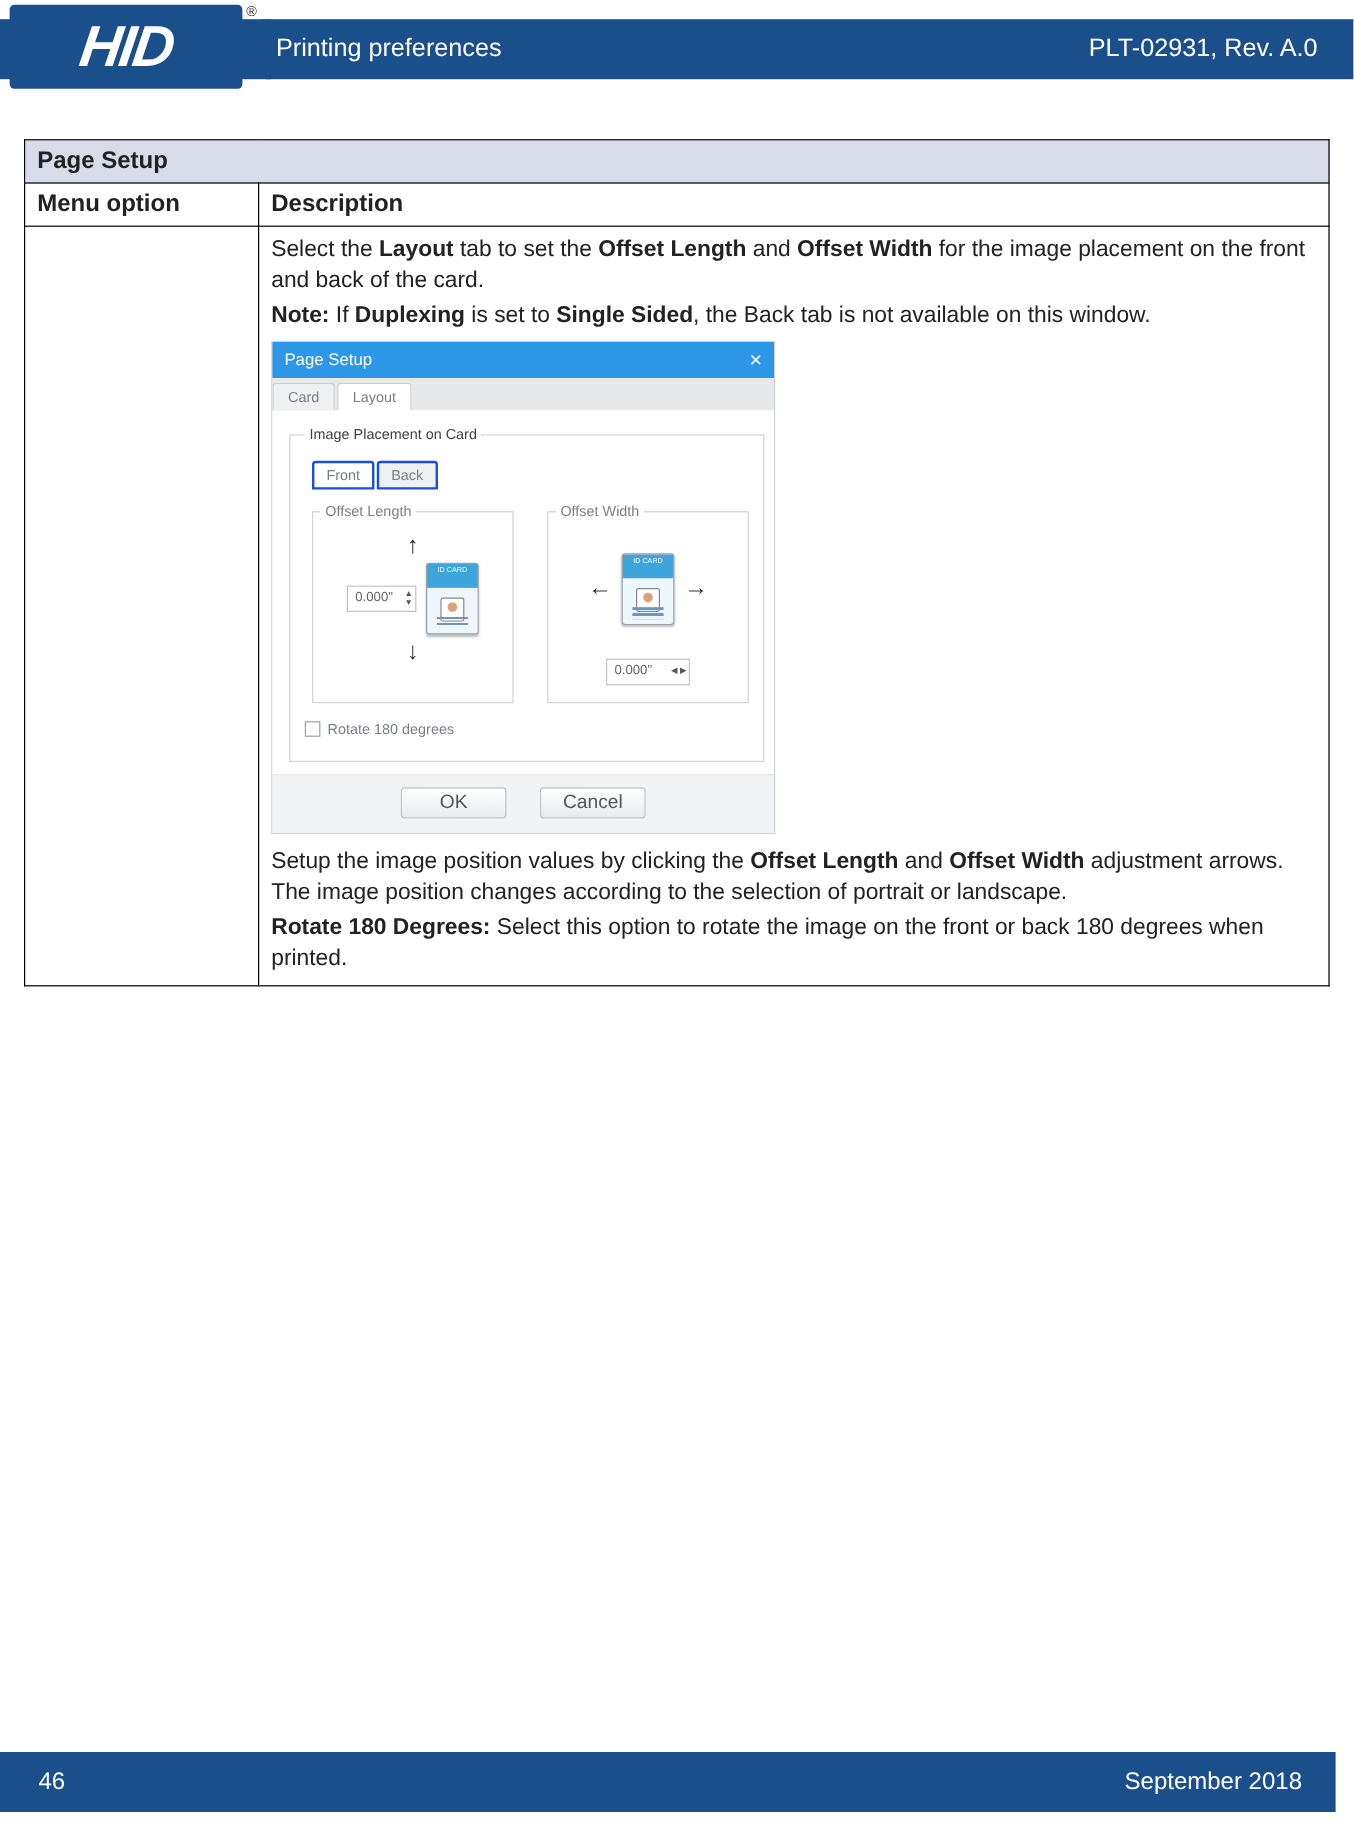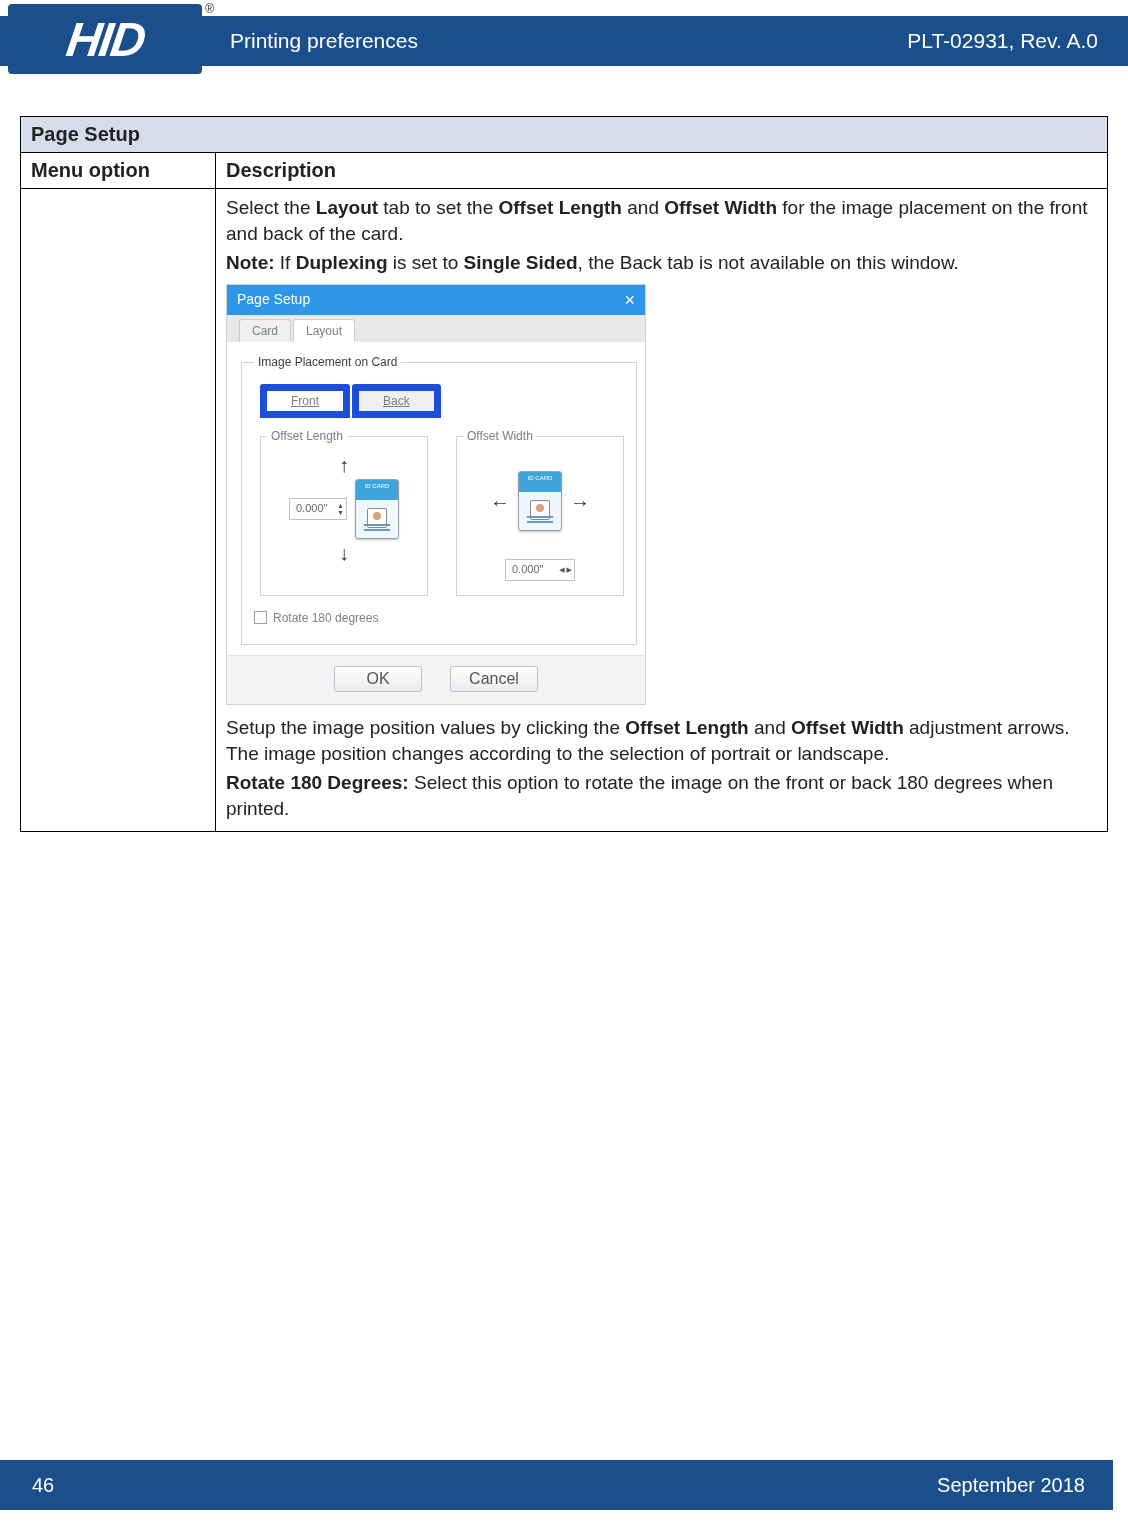--- a/index.html
+++ b/index.html
@@ -120,21 +120,21 @@
     align-items: center;
     justify-content: space-between;
     padding: 0 10px;
     font-size: 14px;
   }
   .dlg-close { font-size: 18px; line-height: 1; }
   .dlg-tabs {
     display: flex;
     gap: 2px;
     background: #e6e8ea;
-    padding: 4px 6px 0 12px;
+    padding: 4px 6px 0 0;
   }
   .dlg-tab {
     padding: 3px 12px;
     border: 1px solid #c9ccd1;
     border-bottom: none;
     background: #eef0f2;
     border-top-left-radius: 3px;
     border-top-right-radius: 3px;
     font-size: 12px;
   }
@@ -143,26 +143,25 @@
     background: #fff;
     padding: 12px 14px 10px 14px;
   }
   fieldset.outer {
     border: 1px solid #d0d3d8;
     padding: 10px 12px 18px 12px;
   }
   fieldset.outer > legend { font-size: 12px; padding: 0 4px; color:#404040;}
   .fb-tabs { display:flex; gap:2px; margin: 4px 0 10px 6px;}
   .fb-tab {
-    padding:2px 24px;
-    border:7px solid #1d4ed8;
+    padding:2px 10px;
+    border:2px solid #1d4ed8;
     background:#eef0f2;
     font-size:12px;
     border-radius:3px 3px 0 0;
-    text-decoration:underline;
   }
   .fb-tab.active{background:#fff;}
   .offset-row{display:flex; gap:28px; padding-left:6px;}
   fieldset.offset{
     border:1px solid #d0d3d8;
     width:168px;
     padding:10px 6px 14px 6px;
     position:relative;
   }
   fieldset.offset>legend{font-size:12px; padding:0 4px; color:#7a7f87;}

